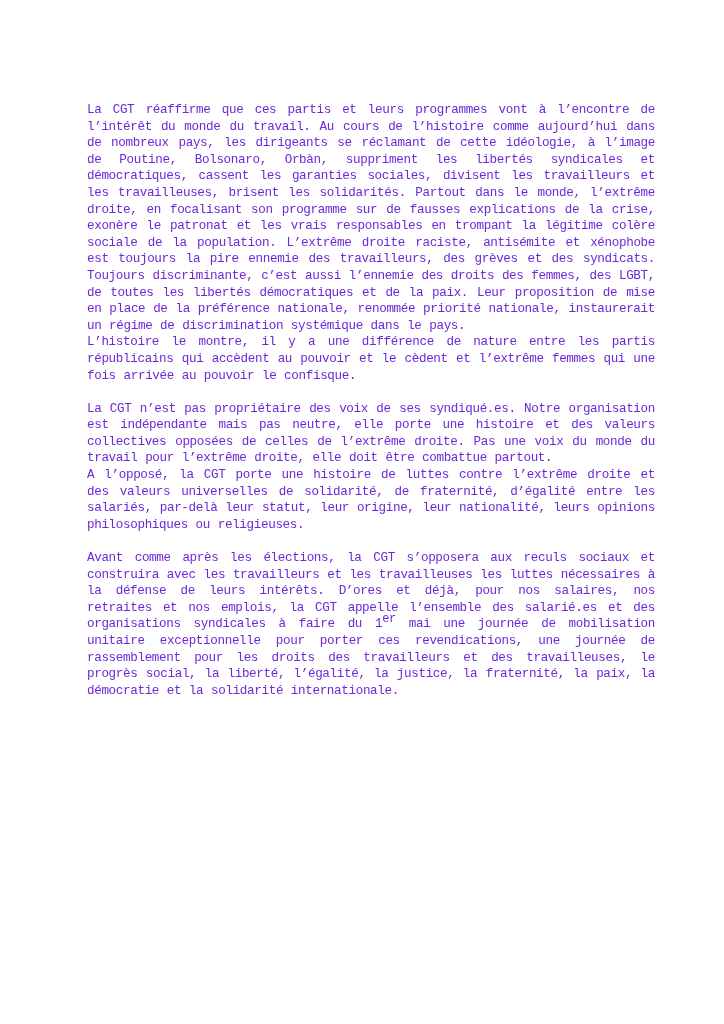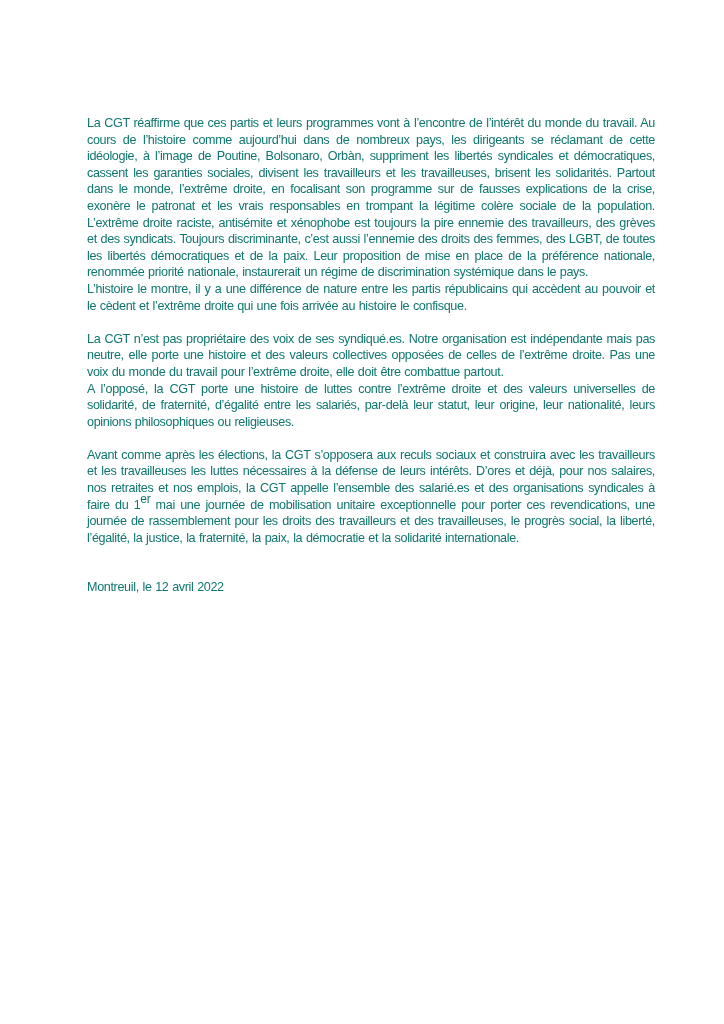--- a/index.html
+++ b/index.html
@@ -1,29 +1,28 @@
 <!DOCTYPE html>
 <html><head>
 <meta charset="utf-8">
 <style>
   html, body { margin:0; padding:0; background:#ffffff; }
   body { width:724px; height:1024px; position:relative; overflow:hidden; }
-  .page { position:absolute; left:87px; top:115px; width:568px;
-    font-family:Liberation Sans, sans-serif; font-size:12.6px; line-height:16.6px;
-    color:#0f766e; text-align:justify; letter-spacing:-0.35px; word-spacing:0.5px; }
+  .page { position:absolute; left:87px; top:102px; width:568px;
+    font-family:Liberation Mono, monospace; font-size:12.6px; line-height:16.6px;
+    color:#6d28d9; text-align:justify; letter-spacing:-0.35px; word-spacing:0.5px; }
   p { margin:0; }
   .gap { height:16.6px; }
   .sign { margin-top:33px; }
   sup { font-size:12px; line-height:0; vertical-align:super;margin-top:10px; }
 </style>
 </head>
 <body>
 
 <div class="page">
   <p>La CGT réaffirme que ces partis et leurs programmes vont à l’encontre de l’intérêt du monde du travail. Au cours de l’histoire comme aujourd’hui dans de nombreux pays, les dirigeants se réclamant de cette idéologie, à l’image de Poutine, Bolsonaro, Orbàn, suppriment les libertés syndicales et démocratiques, cassent les garanties sociales, divisent les travailleurs et les travailleuses, brisent les solidarités. Partout dans le monde, l’extrême droite, en focalisant son programme sur de fausses explications de la crise, exonère le patronat et les vrais responsables en trompant la légitime colère sociale de la population. L’extrême droite raciste, antisémite et xénophobe est toujours la pire ennemie des travailleurs, des grèves et des syndicats. Toujours discriminante, c’est aussi l’ennemie des droits des femmes, des LGBT, de toutes les libertés démocratiques et de la paix. Leur proposition de mise en place de la préférence nationale, renommée priorité nationale, instaurerait un régime de discrimination systémique dans le pays.</p>
-  <p>L’histoire le montre, il y a une différence de nature entre les partis républicains qui accèdent au pouvoir et le cèdent et l’extrême droite qui une fois arrivée au histoire le confisque.</p>
+  <p>L’histoire le montre, il y a une différence de nature entre les partis républicains qui accèdent au pouvoir et le cèdent et l’extrême femmes qui une fois arrivée au pouvoir le confisque.</p>
   <div class="gap"></div>
   <p>La CGT n’est pas propriétaire des voix de ses syndiqué.es. Notre organisation est indépendante mais pas neutre, elle porte une histoire et des valeurs collectives opposées de celles de l’extrême droite. Pas une voix du monde du travail pour l’extrême droite, elle doit être combattue partout.</p>
   <p>A l’opposé, la CGT porte une histoire de luttes contre l’extrême droite et des valeurs universelles de solidarité, de fraternité, d’égalité entre les salariés, par-delà leur statut, leur origine, leur nationalité, leurs opinions philosophiques ou religieuses.</p>
   <div class="gap"></div>
   <p><span>Avant comme après les élections, la CGT s’opposera aux reculs sociaux et construira avec les travailleurs et les travailleuses les luttes nécessaires à la défense de leurs intérêts. D’ores et déjà, pour nos salaires, nos retraites et nos emplois, la CGT appelle l’ensemble des salarié.es et des organisations syndicales à faire du 1</span><sup>er</sup><span> mai une journée de mobilisation unitaire exceptionnelle pour porter ces revendications, une journée de rassemblement pour les droits des travailleurs et des travailleuses, le progrès social, la liberté, l’égalité, la justice, la fraternité, la paix, la démocratie et la solidarité internationale.</span></p>
-  <p class="sign" style="text-align:left">Montreuil, le 12 avril 2022</p>
 </div>
 
 </body></html>

